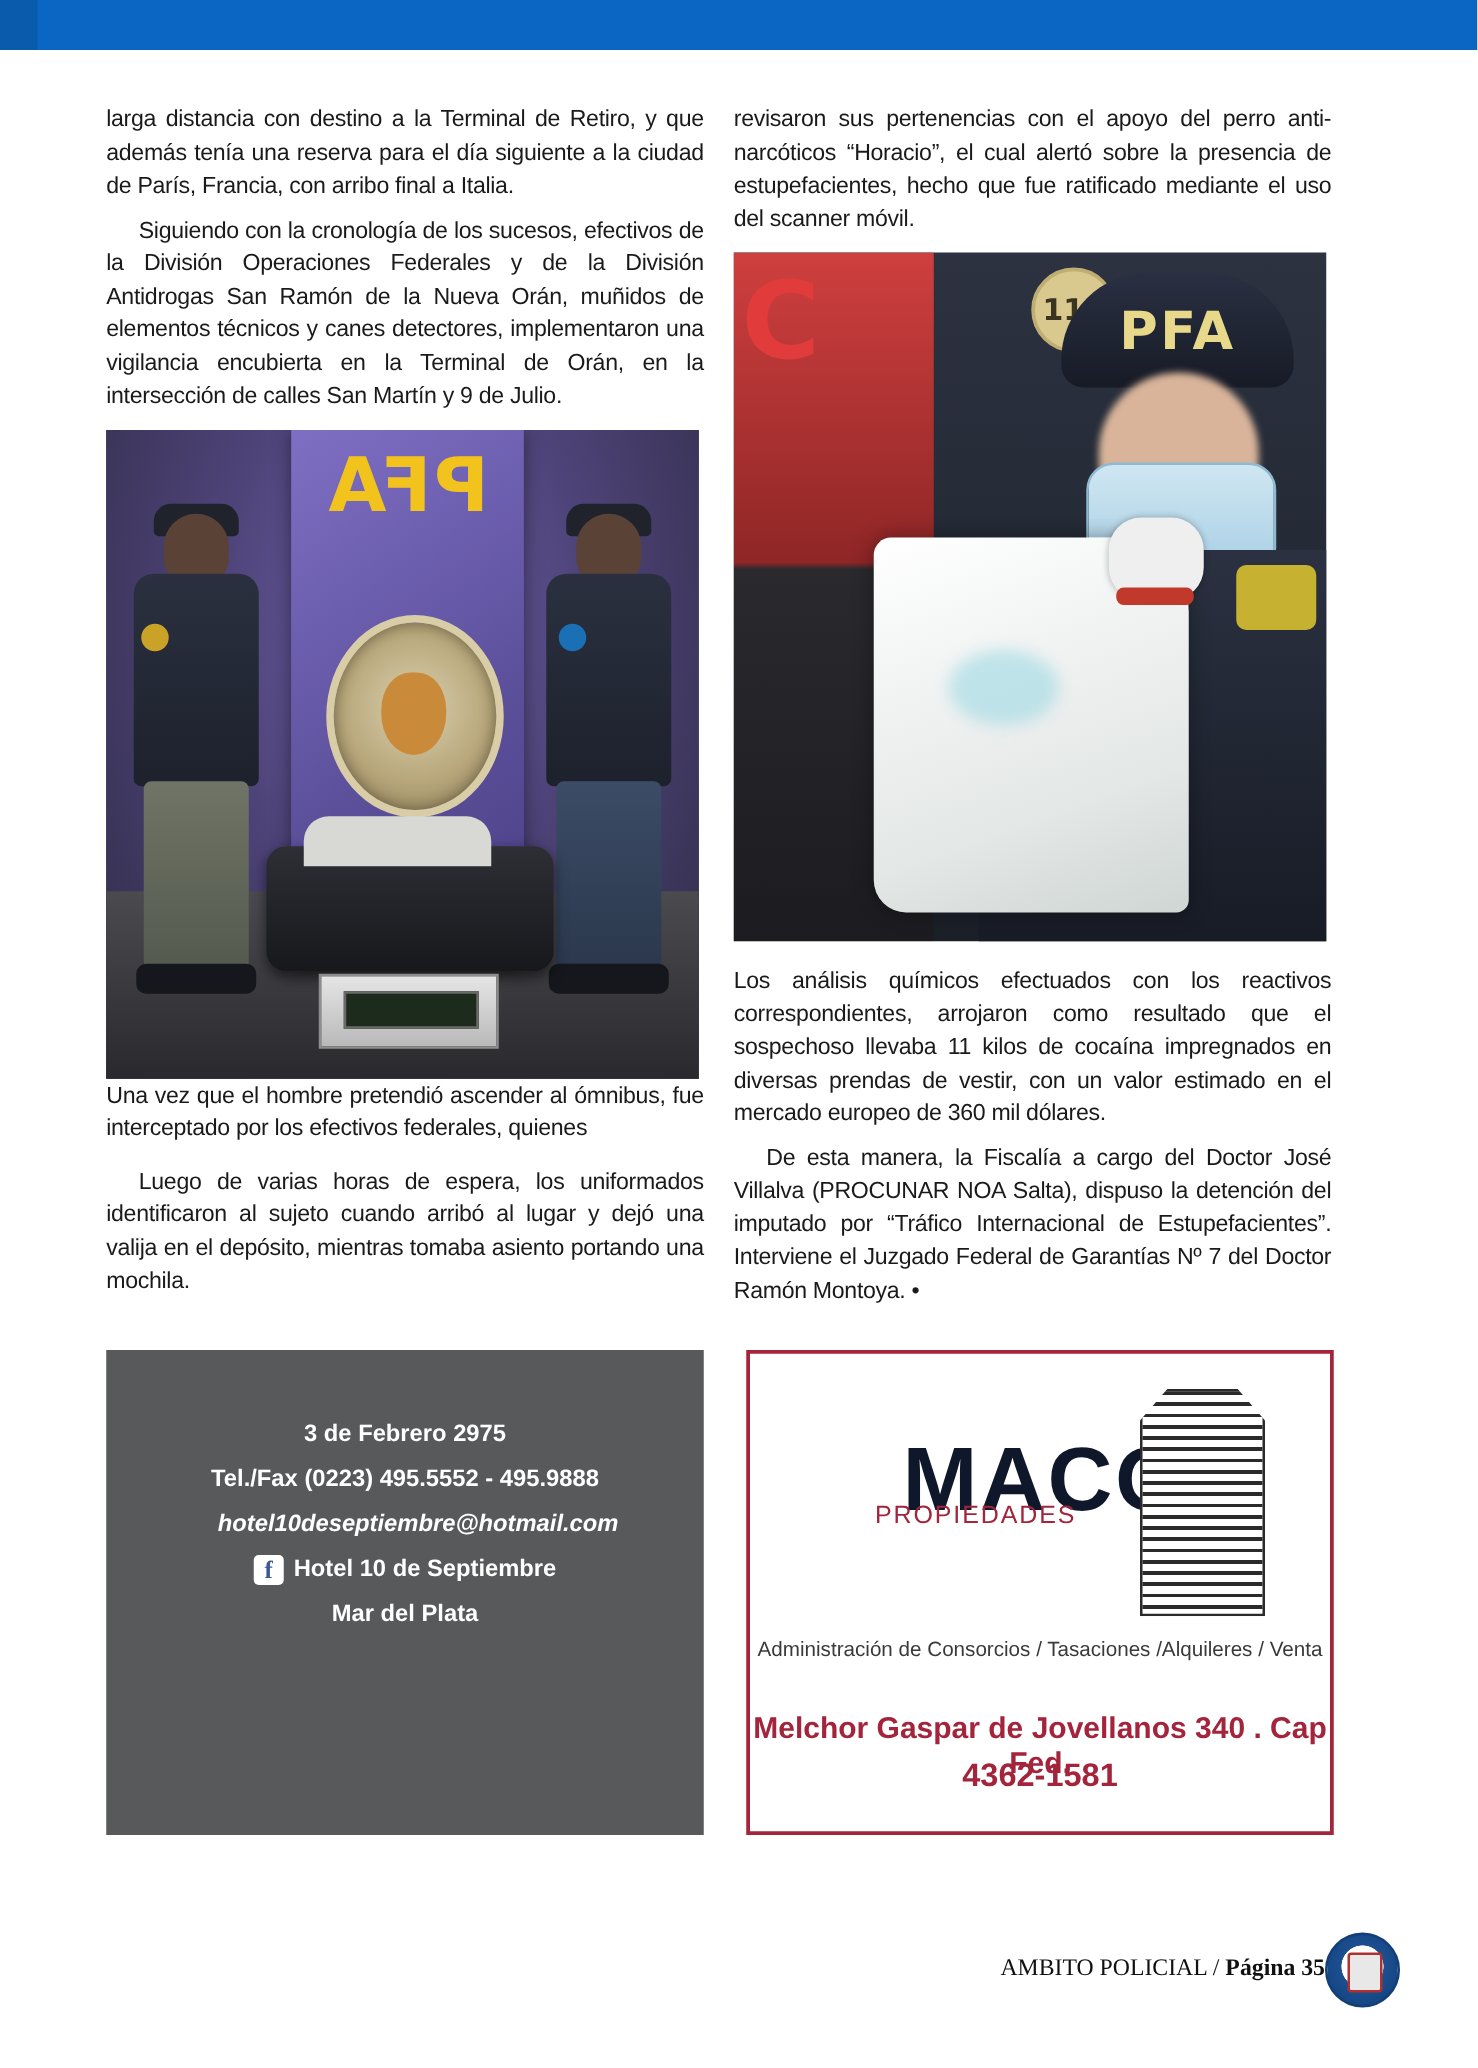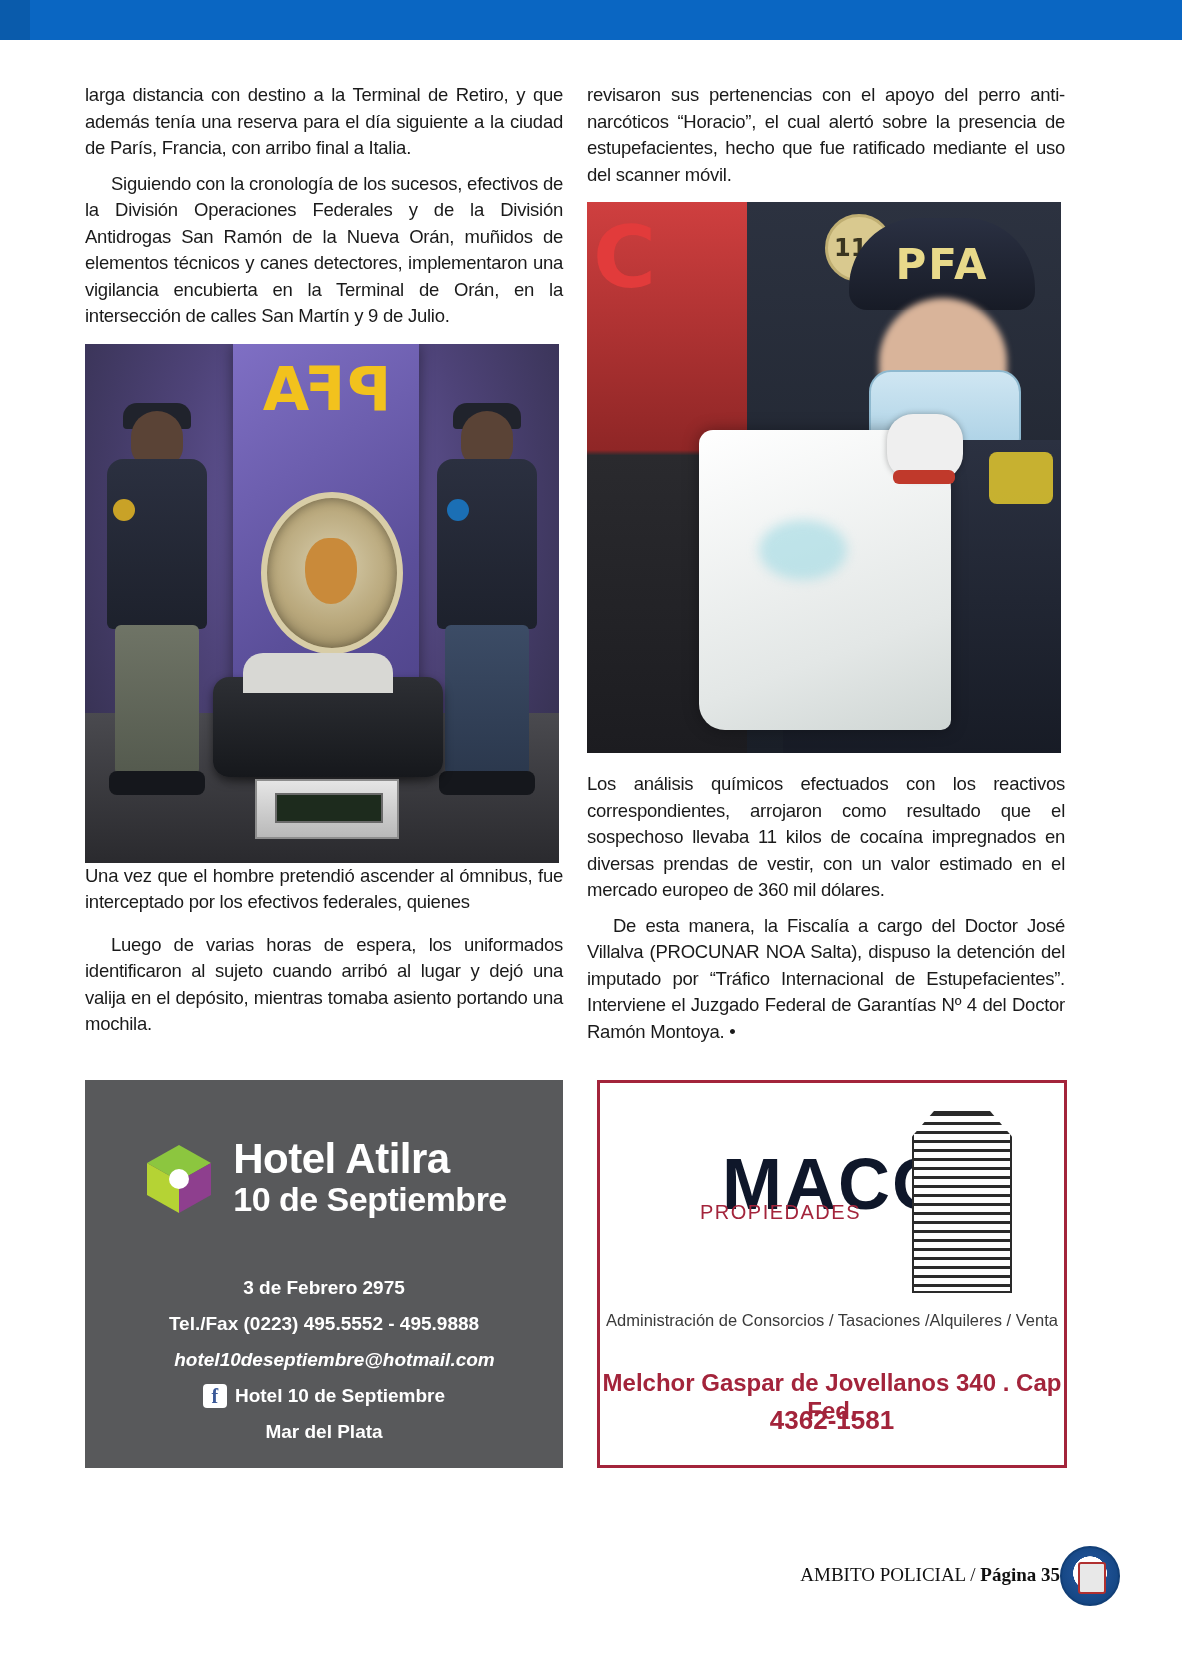--- a/index.html
+++ b/index.html
@@ -408,38 +408,24 @@
       <div class="p2-face"></div>
       <div class="p2-mask"></div>
       <div class="p2-body"></div>
       <div class="p2-sleeve-badge"></div>
       <div class="p2-cloth"></div>
       <div class="p2-glove"></div>
       <div class="p2-wrist"></div>
     </div>
 
     <p class="body tight" style="margin-top:18px;">Los análisis químicos efectuados con los reactivos correspondientes, arrojaron como resultado que el sospechoso llevaba 11 kilos de cocaína impregnados en diversas prendas de vestir, con un valor estimado en el mercado europeo de 360 mil dólares.</p>
-    <p class="body tight">De esta manera, la Fiscalía a cargo del Doctor José Villalva (PROCUNAR NOA Salta), dispuso la detención del imputado por “Tráfico Internacional de Estupefacientes”. Interviene el Juzgado Federal de Garantías Nº 4 del Doctor Ramón Montoya. •</p>
+    <p class="body tight">De esta manera, la Fiscalía a cargo del Doctor José Villalva (PROCUNAR NOA Salta), dispuso la detención del imputado por “Tráfico Internacional de Estupefacientes”. Interviene el Juzgado Federal de Garantías Nº 7 del Doctor Ramón Montoya. •</p>
   </div>
 
   <div class="ad-hotel">
-    <div class="logo-row">
-      <div class="ad-logo-mark">
-        <svg width="76" height="76" viewBox="0 0 76 76" aria-hidden="true">
-          <polygon points="38,4 70,22 38,40 6,22" fill="#8cc63f"></polygon>
-          <polygon points="6,22 38,40 38,72 6,54" fill="#b5d334"></polygon>
-          <polygon points="70,22 70,54 38,72 38,40" fill="#8e3f8e"></polygon>
-          <circle cx="38" cy="38" r="10" fill="#ffffff"></circle>
-        </svg>
-      </div>
-      <div>
-        <div class="ad-hotel-name">Hotel Atilra</div>
-        <div class="ad-hotel-name ad-hotel-sub">10 de Septiembre</div>
-      </div>
-    </div>
 
     <div class="ad-lines">
       <div>3 de Febrero 2975</div>
       <div>Tel./Fax (0223) 495.5552  -  495.9888</div>
       <div class="email">hotel10deseptiembre@hotmail.com</div>
       <div class="fb-row">
         <span class="fb-badge">f</span>
         <span>Hotel 10 de Septiembre</span>
       </div>
       <div>Mar del Plata</div>

